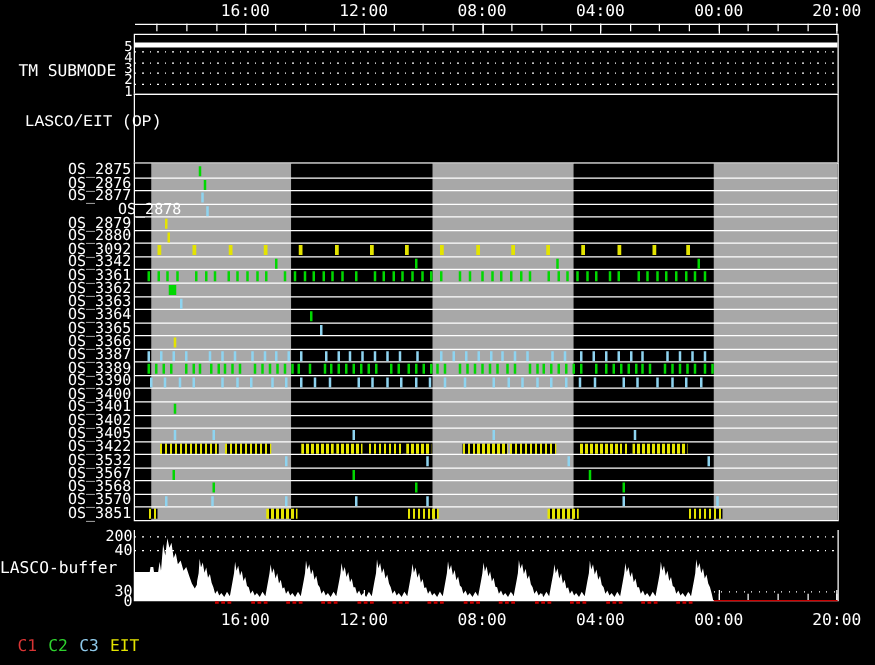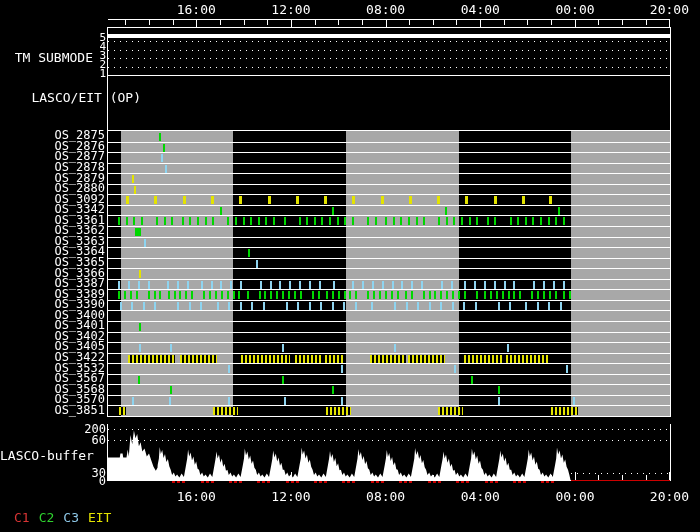--- a/index.html
+++ b/index.html
@@ -70,21 +70,21 @@
   <div class="rlbl" style="left:0;width:93px;top:57px;font-size:13px;">TM SUBMODE</div>
   <div id="tm-level-labels">
       <div class="rlbl" style="left: 0px; width: 106px; top: 37px; font-size: 11px;">5</div>
       <div class="rlbl" style="left: 0px; width: 106px; top: 46px; font-size: 11px;">4</div>
       <div class="rlbl" style="left: 0px; width: 106px; top: 55px; font-size: 11px;">3</div>
       <div class="rlbl" style="left: 0px; width: 106px; top: 64px; font-size: 11px;">2</div>
       <div class="rlbl" style="left: 0px; width: 106px; top: 73px; font-size: 11px;">1</div>
     </div>
 
   <div class="panel" id="panel-op" style="left:107px;top:75px;width:564px;height:56px;"></div>
-  <div class="rlbl" style="left:16px;width:125px;top:97px;font-size:13px;">LASCO/EIT (OP)</div>
+  <div class="rlbl" style="left:4px;width:125px;top:97px;font-size:13px;font-family:Liberation Mono, monospace;">LASCO/EIT (OP)</div>
 
   <div class="panel" id="panel-os" style="left:107px;top:130px;width:564px;height:287px;">
       <div class="abs" style="left: 0px; top: 0px; width: 13.488px; height: 285px; background: rgb(0, 0, 0);"></div>
       <div class="abs" style="left: 13.488px; top: 0px; width: 111.276px; height: 285px; background: rgb(168, 168, 168);"></div>
       <div class="abs" style="left: 124.764px; top: 0px; width: 112.962px; height: 285px; background: rgb(0, 0, 0);"></div>
       <div class="abs" style="left: 237.726px; top: 0px; width: 112.962px; height: 285px; background: rgb(168, 168, 168);"></div>
       <div class="abs" style="left: 350.688px; top: 0px; width: 111.838px; height: 285px; background: rgb(0, 0, 0);"></div>
       <div class="abs" style="left: 462.526px; top: 0px; width: 99.474px; height: 285px; background: rgb(168, 168, 168);"></div>
       <div class="hline" style="left: 0px; top: 11px; width: 562px;"></div>
       <div class="hline" style="left: 0px; top: 21px; width: 562px;"></div>
@@ -372,21 +372,21 @@
       <div class="abs" style="left: 11.24px; top: 276px; width: 6.744px; height: 8px; background: repeating-linear-gradient(90deg, rgb(228, 228, 0) 0px, rgb(228, 228, 0) 2px, rgb(0, 0, 0) 2px, rgb(0, 0, 0) 4px);"></div>
       <div class="abs" style="left: 105.094px; top: 276px; width: 24.728px; height: 8px; background: repeating-linear-gradient(90deg, rgb(228, 228, 0) 0px, rgb(228, 228, 0) 2px, rgb(0, 0, 0) 2px, rgb(0, 0, 0) 4px);"></div>
       <div class="abs" style="left: 218.056px; top: 276px; width: 24.728px; height: 8px; background: repeating-linear-gradient(90deg, rgb(228, 228, 0) 0px, rgb(228, 228, 0) 2px, rgb(0, 0, 0) 2px, rgb(0, 0, 0) 4px);"></div>
       <div class="abs" style="left: 329.894px; top: 276px; width: 25.29px; height: 8px; background: repeating-linear-gradient(90deg, rgb(228, 228, 0) 0px, rgb(228, 228, 0) 2px, rgb(0, 0, 0) 2px, rgb(0, 0, 0) 4px);"></div>
       <div class="abs" style="left: 442.856px; top: 276px; width: 26.976px; height: 8px; background: repeating-linear-gradient(90deg, rgb(228, 228, 0) 0px, rgb(228, 228, 0) 2px, rgb(0, 0, 0) 2px, rgb(0, 0, 0) 4px);"></div>
     </div>
   <div id="os-row-labels">
       <div class="rlbl" style="left: 0px; width: 105px; top: 135.278px; font-size: 12px;">OS_2875</div>
       <div class="rlbl" style="left: 0px; width: 105px; top: 145.833px; font-size: 12px;">OS_2876</div>
       <div class="rlbl" style="left: 0px; width: 105px; top: 156.389px; font-size: 12px;">OS_2877</div>
-      <div class="rlbl" style="left: 0px; width: 105px; top: 166.944px; font-size: 12px;">OS_2878</div>
+      <div class="rlbl" style="left: 0px; width: 105px; top: 166.944px; font-size: 12px; padding-left: 40px;">OS_2878</div>
       <div class="rlbl" style="left: 0px; width: 105px; top: 177.5px; font-size: 12px;">OS_2879</div>
       <div class="rlbl" style="left: 0px; width: 105px; top: 188.056px; font-size: 12px;">OS_2880</div>
       <div class="rlbl" style="left: 0px; width: 105px; top: 198.611px; font-size: 12px;">OS_3092</div>
       <div class="rlbl" style="left: 0px; width: 105px; top: 209.167px; font-size: 12px;">OS_3342</div>
       <div class="rlbl" style="left: 0px; width: 105px; top: 219.722px; font-size: 12px;">OS_3361</div>
       <div class="rlbl" style="left: 0px; width: 105px; top: 230.278px; font-size: 12px;">OS_3362</div>
       <div class="rlbl" style="left: 0px; width: 105px; top: 240.833px; font-size: 12px;">OS_3363</div>
       <div class="rlbl" style="left: 0px; width: 105px; top: 251.389px; font-size: 12px;">OS_3364</div>
       <div class="rlbl" style="left: 0px; width: 105px; top: 261.944px; font-size: 12px;">OS_3365</div>
       <div class="rlbl" style="left: 0px; width: 105px; top: 272.5px; font-size: 12px;">OS_3366</div>
@@ -485,21 +485,21 @@
       <div class="abs" style="left: 513.202px; top: 481px; width: 3px; height: 2px; background: rgb(204, 0, 0);"></div>
       <div class="abs" style="left: 518.202px; top: 481px; width: 3px; height: 2px; background: rgb(204, 0, 0);"></div>
       <div class="abs" style="left: 523.202px; top: 481px; width: 3px; height: 2px; background: rgb(204, 0, 0);"></div>
       <div class="abs" style="left: 541.302px; top: 481px; width: 3px; height: 2px; background: rgb(204, 0, 0);"></div>
       <div class="abs" style="left: 546.302px; top: 481px; width: 3px; height: 2px; background: rgb(204, 0, 0);"></div>
       <div class="abs" style="left: 551.302px; top: 481px; width: 3px; height: 2px; background: rgb(204, 0, 0);"></div>
     </div>
   <div class="rlbl" style="left:0;width:88px;top:455px;font-size:13px;">LASCO-buffer</div>
   <div id="buffer-ylabels">
       <div class="rlbl" style="left: 0px; width: 106px; top: 429px; font-size: 12px;">200</div>
-      <div class="rlbl" style="left: 0px; width: 106px; top: 440px; font-size: 12px;">60</div>
+      <div class="rlbl" style="left: 0px; width: 106px; top: 440px; font-size: 12px;">40</div>
       <div class="rlbl" style="left: 0px; width: 106px; top: 473px; font-size: 12px;">30</div>
       <div class="rlbl" style="left: 0px; width: 106px; top: 481px; font-size: 12px;">0</div>
     </div>
 
   <div id="bottom-axis" class="abs">
       <div class="ticklabel" style="left: 196.234px; top: 489px;">16:00</div>
       <div class="ticklabel" style="left: 290.931px; top: 489px;">12:00</div>
       <div class="ticklabel" style="left: 385.628px; top: 489px;">08:00</div>
       <div class="ticklabel" style="left: 480.325px; top: 489px;">04:00</div>
       <div class="ticklabel" style="left: 575.022px; top: 489px;">00:00</div>

